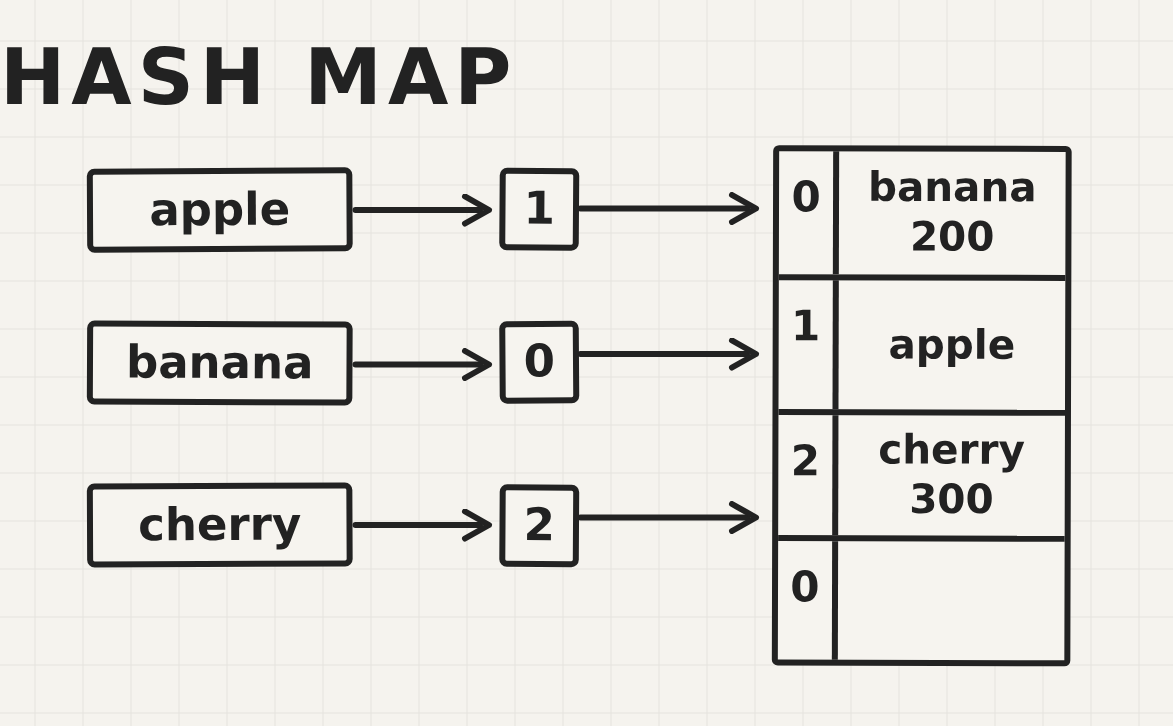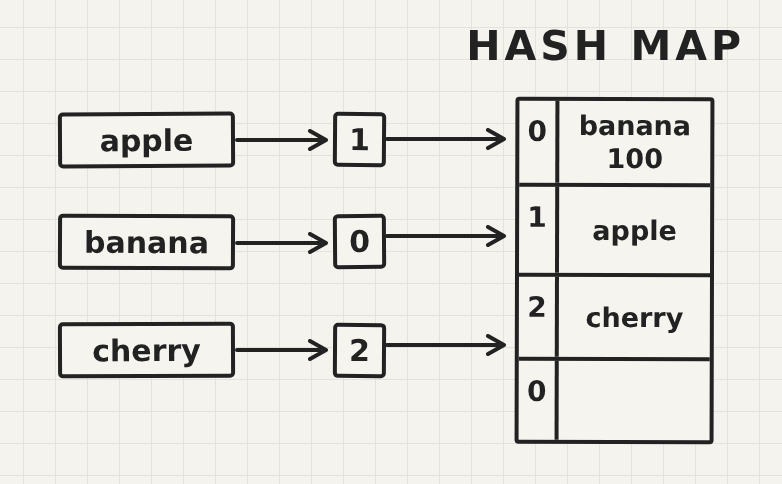--- a/index.html
+++ b/index.html
@@ -12,22 +12,22 @@
     position: relative; width: 782px; height: 484px;
     background-color: #f5f3ee;
     background-image:
       linear-gradient(#e4e2dd 1px, transparent 1px),
       linear-gradient(90deg, #e4e2dd 1px, transparent 1px);
     background-size: 32px 32px;
     background-position: 23px 27px;
   }
   .title {
     position: absolute; left: 0; top: 22px; width: 745px;
-    text-align: right;
-    font-size: 41px; font-weight: 700; color: #222;
+    text-align: left;
+    font-size: 52px; font-weight: 700; color: #222;
     letter-spacing: 4px;
   }
   .box {
     position: absolute; box-sizing: border-box;
     border: 4px solid #222; border-radius: 5px;
     background: #f6f4ef;
     display: flex; align-items: center; justify-content: center;
     color: #222; font-weight: 700;
   }
   .key-box { left: 58px; width: 177px; height: 56px; font-size: 30px; }
@@ -122,33 +122,34 @@
   </div>
   <div class="box hash-box hash-2">
     <span>2</span>
   </div>
 
   <div class="bucket-table">
     <div class="bucket-row">
       <div class="idx-cell">0</div>
       <div class="val-cell">
         <div>banana</div>
-        <div>100</div>
+        <div>200</div>
       </div>
     </div>
     <div class="bucket-row">
       <div class="idx-cell">1</div>
       <div class="val-cell">
         <div>apple</div>
       </div>
     </div>
     <div class="bucket-row">
       <div class="idx-cell">2</div>
       <div class="val-cell">
         <div>cherry</div>
+        <div>300</div>
       </div>
     </div>
     <div class="bucket-row">
       <div class="idx-cell">0</div>
       <div class="val-cell">
         <div></div>
         <div></div>
       </div>
     </div>
   </div>

